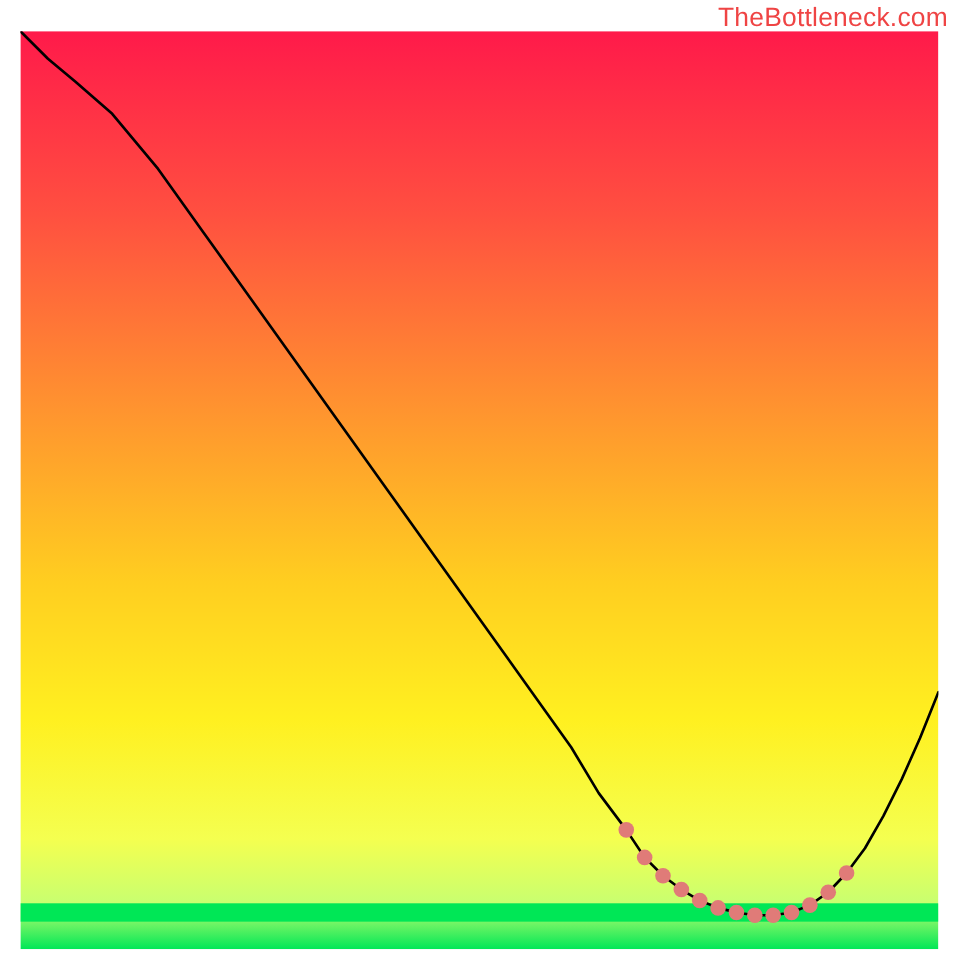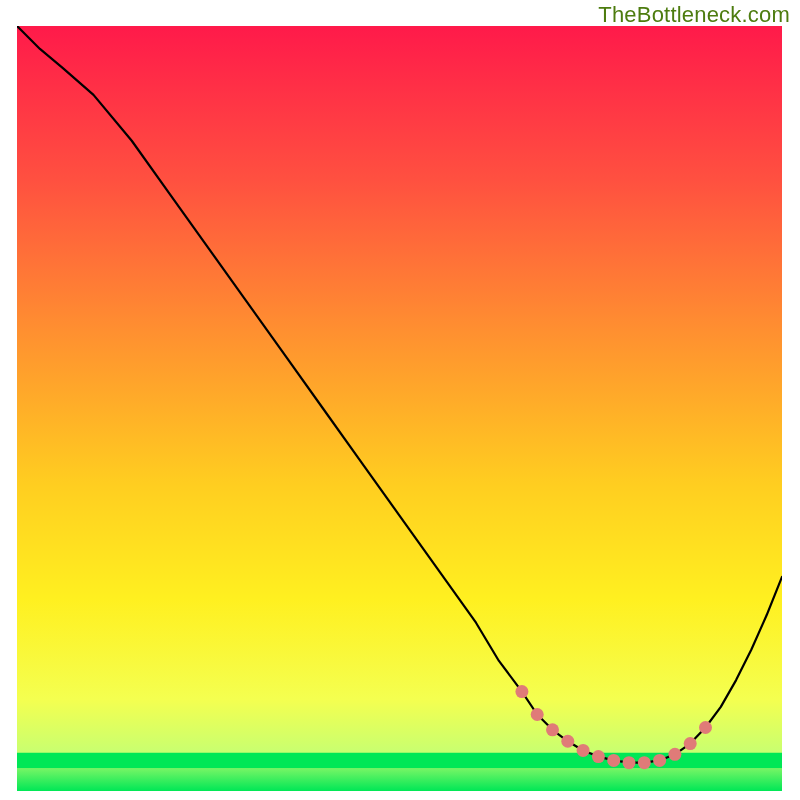--- a/index.html
+++ b/index.html
@@ -15,21 +15,21 @@
     position: relative;
     width: 800px;
     height: 800px;
   }
   .watermark {
     position: absolute;
     top: 2px;
     right: 10px;
     font-size: 22px;
     font-weight: 500;
-    color: #4d7c0f;
+    color: #ef4444;
     letter-spacing: 0.2px;
     z-index: 10;
   }
   .plot-wrap {
     position: absolute;
     left: 17px;
     top: 26px;
     width: 765px;
     height: 765px;
   }

